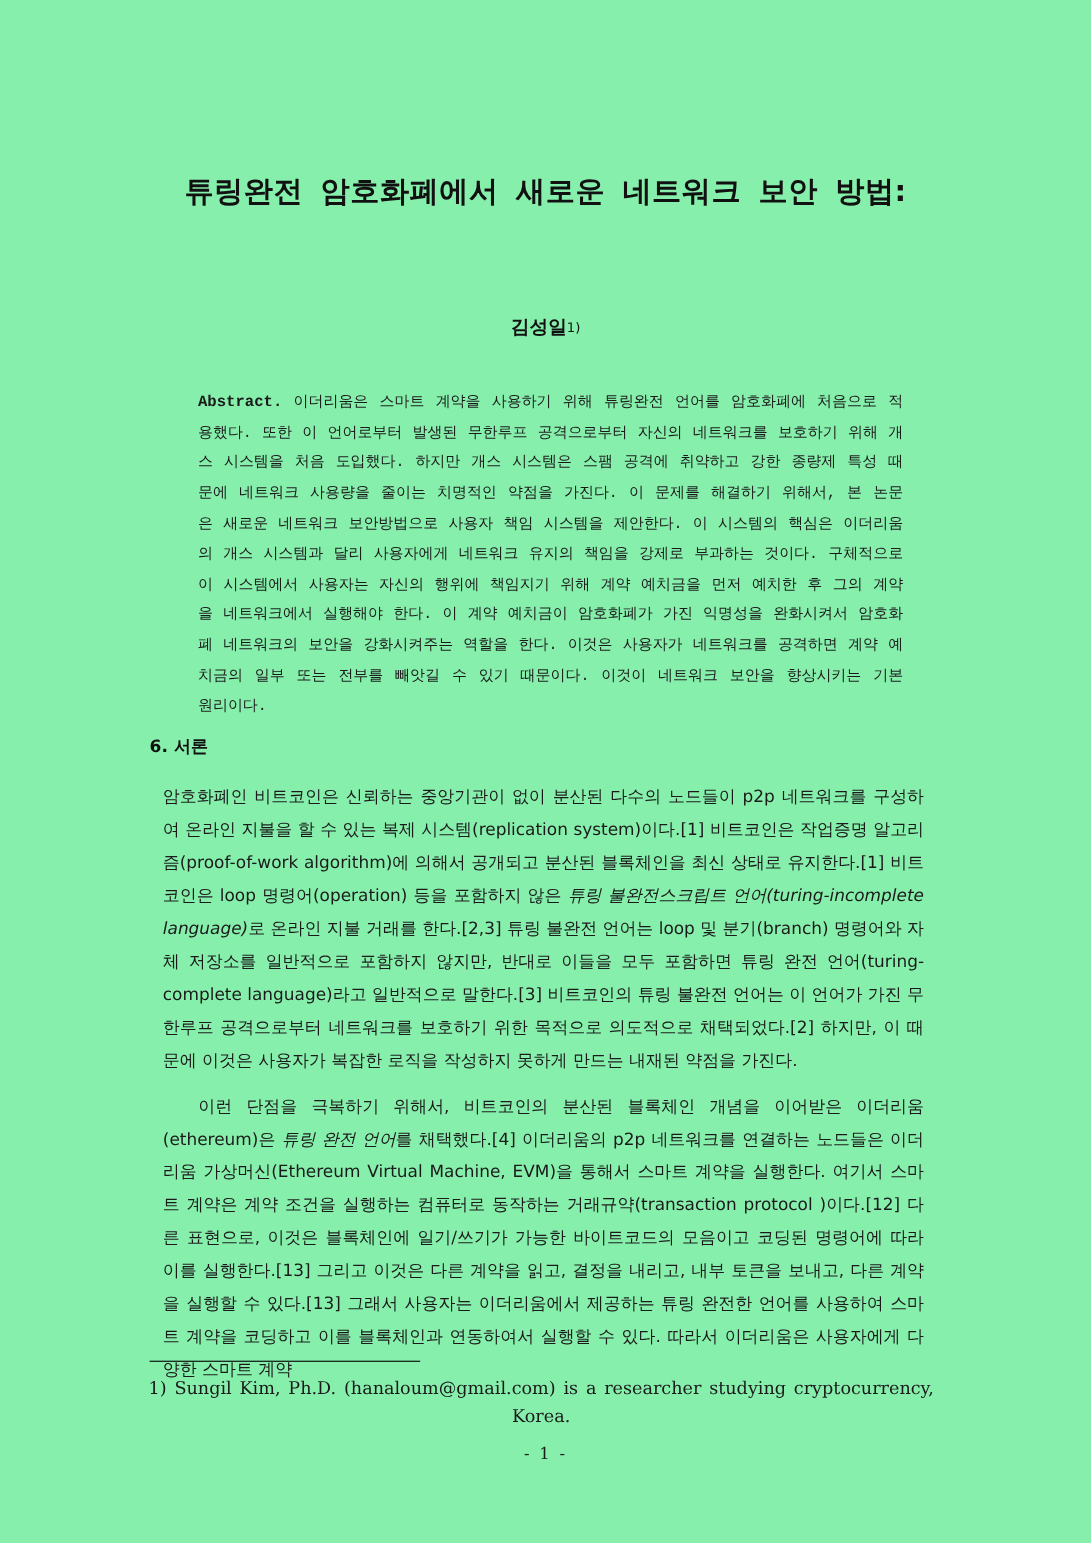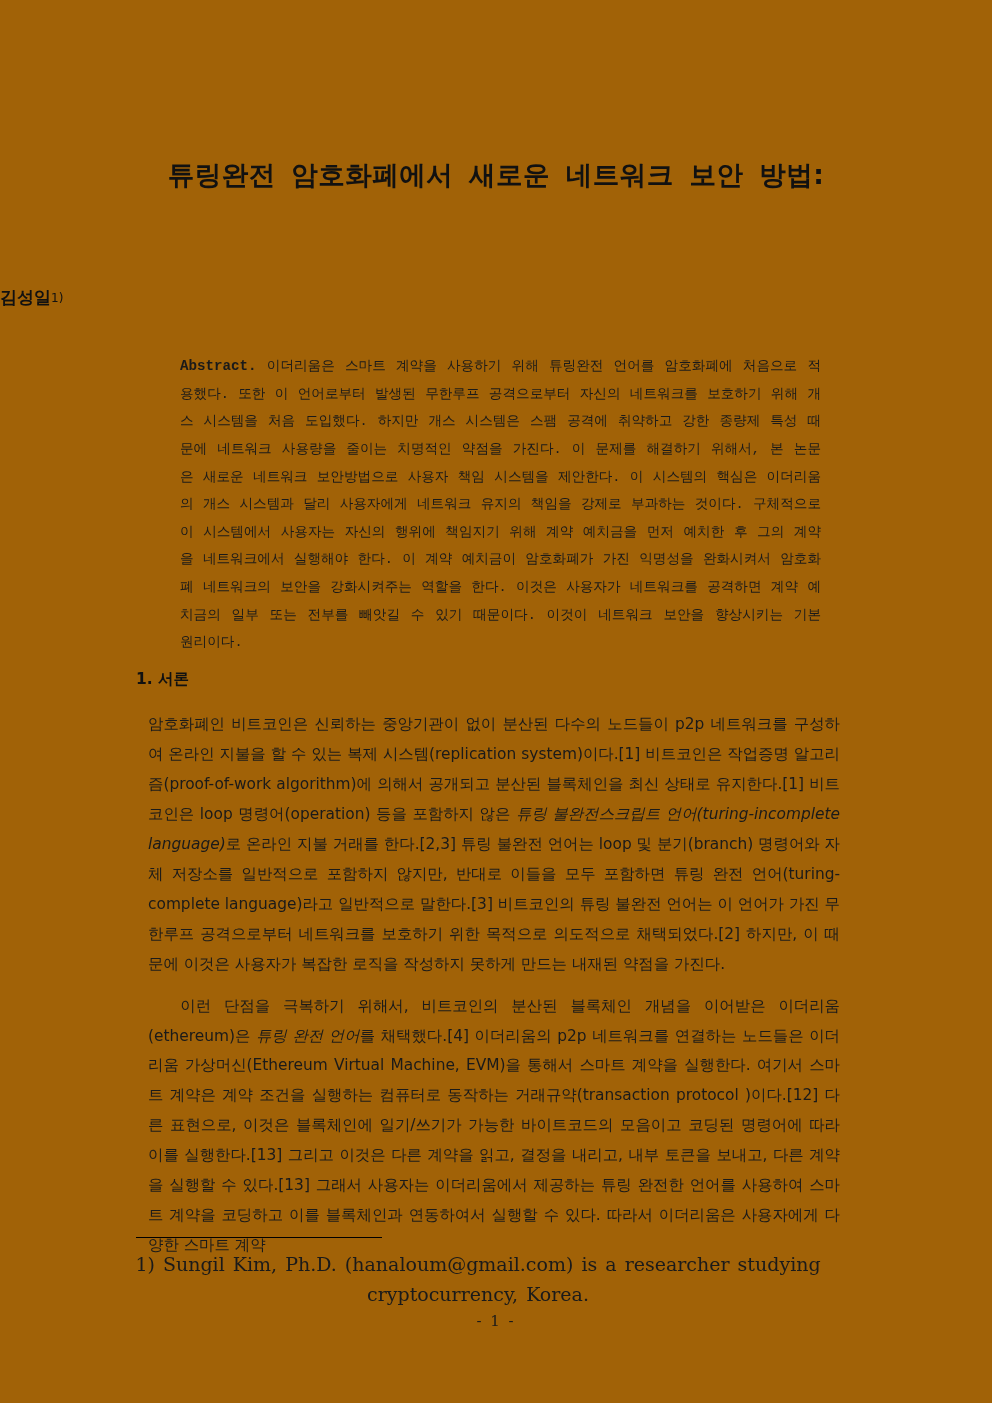--- a/index.html
+++ b/index.html
@@ -12,21 +12,21 @@
     height: 1403px;
     position: relative;
     font-family: "DejaVu Sans", "Liberation Sans", sans-serif;
     color: #000000;
     overflow: hidden;
   }
 
   .page {
     position: absolute;
     inset: 0;
-    background: #a16207;
+    background: #86efac;
   }
 
   
   .title-block {
     position: absolute;
     left: 96px;
     right: 96px;
     top: 150px;
     text-align: center;
   }
@@ -37,20 +37,21 @@
     word-spacing: 6px;
     line-height: 1.88;
     color: #111111;
   }
 
   .author-line {
     position: absolute;
     left: 0;
     right: 0;
     top: 286px;
+    text-align: center;
     font-size: 17px;
     font-weight: bold;
     color: #111111;
   }
   .author-line .fn-mark {
     font-size: 12px;
     font-weight: normal;
     vertical-align: 1px;
     letter-spacing: 0;
   }
@@ -110,25 +111,25 @@
   .footnote-rule {
     position: absolute;
     left: 136px;
     top: 1237px;
     width: 246px;
     height: 0;
     border-top: 1.6px solid #000000;
   }
   .footnote {
     position: absolute;
-    left: 120px;
+    left: 134px;
     top: 1249px;
     width: 716px;
     font-family: "DejaVu Serif", "Liberation Serif", serif;
-    font-size: 19px;
+    font-size: 16px;
     line-height: 1.6;
     text-align: center;
     word-spacing: 2px;
     color: #1a1a1a;
   }
 
   
   .page-number {
     position: absolute;
     left: 0;
@@ -147,21 +148,21 @@
 <div class="page">
 
   <div class="title-block">
     <div class="title-line">튜링완전 암호화폐에서 새로운 네트워크 보안 방법:</div>
   </div>
 
   <div class="author-line"><span>김성일</span><span class="fn-mark">1)</span></div>
 
   <div class="abstract"><span class="lead">Abstract.</span><span> 이더리움은 스마트 계약을 사용하기 위해 튜링완전 언어를 암호화폐에 처음으로 적용했다. 또한 이 언어로부터 발생된 무한루프 공격으로부터 자신의 네트워크를 보호하기 위해 개스 시스템을 처음 도입했다. 하지만 개스 시스템은 스팸 공격에 취약하고 강한 종량제 특성 때문에 네트워크 사용량을 줄이는 치명적인 약점을 가진다. 이 문제를 해결하기 위해서, 본 논문은 새로운 네트워크 보안방법으로 사용자 책임 시스템을 제안한다. 이 시스템의 핵심은 이더리움의 개스 시스템과 달리 사용자에게 네트워크 유지의 책임을 강제로 부과하는 것이다. 구체적으로 이 시스템에서 사용자는 자신의 행위에 책임지기 위해 계약 예치금을 먼저 예치한 후 그의 계약을 네트워크에서 실행해야 한다. 이 계약 예치금이 암호화폐가 가진 익명성을 완화시켜서 암호화폐 네트워크의 보안을 강화시켜주는 역할을 한다. 이것은 사용자가 네트워크를 공격하면 계약 예치금의 일부 또는 전부를 빼앗길 수 있기 때문이다. 이것이 네트워크 보안을 향상시키는 기본 원리이다.</span></div>
 
-  <div class="section-heading">1. 서론</div>
+  <div class="section-heading">6. 서론</div>
 
   <div class="body-text">
     <p><span>암호화폐인 비트코인은 신뢰하는 중앙기관이 없이 분산된 다수의 노드들이 p2p 네트워크를 구성하여 온라인 지불을 할 수 있는 복제 시스템(replication system)이다.[1] 비트코인은 작업증명 알고리즘(proof-of-work algorithm)에 의해서 공개되고 분산된 블록체인을 최신 상태로 유지한다.[1] 비트코인은 loop 명령어(operation) 등을 포함하지 않은 </span><span class="it">튜링 불완전스크립트 언어(turing-incomplete language)</span><span>로 온라인 지불 거래를 한다.[2,3] 튜링 불완전 언어는 loop 및 분기(branch) 명령어와 자체 저장소를 일반적으로 포함하지 않지만, 반대로 이들을 모두 포함하면 튜링 완전 언어(turing-complete language)라고 일반적으로 말한다.[3] 비트코인의 튜링 불완전 언어는 이 언어가 가진 무한루프 공격으로부터 네트워크를 보호하기 위한 목적으로 의도적으로 채택되었다.[2] 하지만, 이 때문에 이것은 사용자가 복잡한 로직을 작성하지 못하게 만드는 내재된 약점을 가진다.</span></p>
     <p class="indent"><span>이런 단점을 극복하기 위해서, 비트코인의 분산된 블록체인 개념을 이어받은 이더리움(ethereum)은 </span><span class="it">튜링 완전 언어</span><span>를 채택했다.[4] 이더리움의 p2p 네트워크를 연결하는 노드들은 이더리움 가상머신(Ethereum Virtual Machine, EVM)을 통해서 스마트 계약을 실행한다. 여기서 스마트 계약은 계약 조건을 실행하는 컴퓨터로 동작하는 거래규약(transaction protocol )이다.[12] 다른 표현으로, 이것은 블록체인에 일기/쓰기가 가능한 바이트코드의 모음이고 코딩된 명령어에 따라 이를 실행한다.[13] 그리고 이것은 다른 계약을 읽고, 결정을 내리고, 내부 토큰을 보내고, 다른 계약을 실행할 수 있다.[13] 그래서 사용자는 이더리움에서 제공하는 튜링 완전한 언어를 사용하여 스마트 계약을 코딩하고 이를 블록체인과 연동하여서 실행할 수 있다. 따라서 이더리움은 사용자에게 다양한 스마트 계약</span></p>
   </div>
 
   <div class="footnote-rule"></div>
   <div class="footnote">1)  Sungil Kim,  Ph.D.  (hanaloum@gmail.com)  is  a  researcher  studying  cryptocurrency,  Korea.</div>
 
   <div class="page-number">- 1 -</div>

